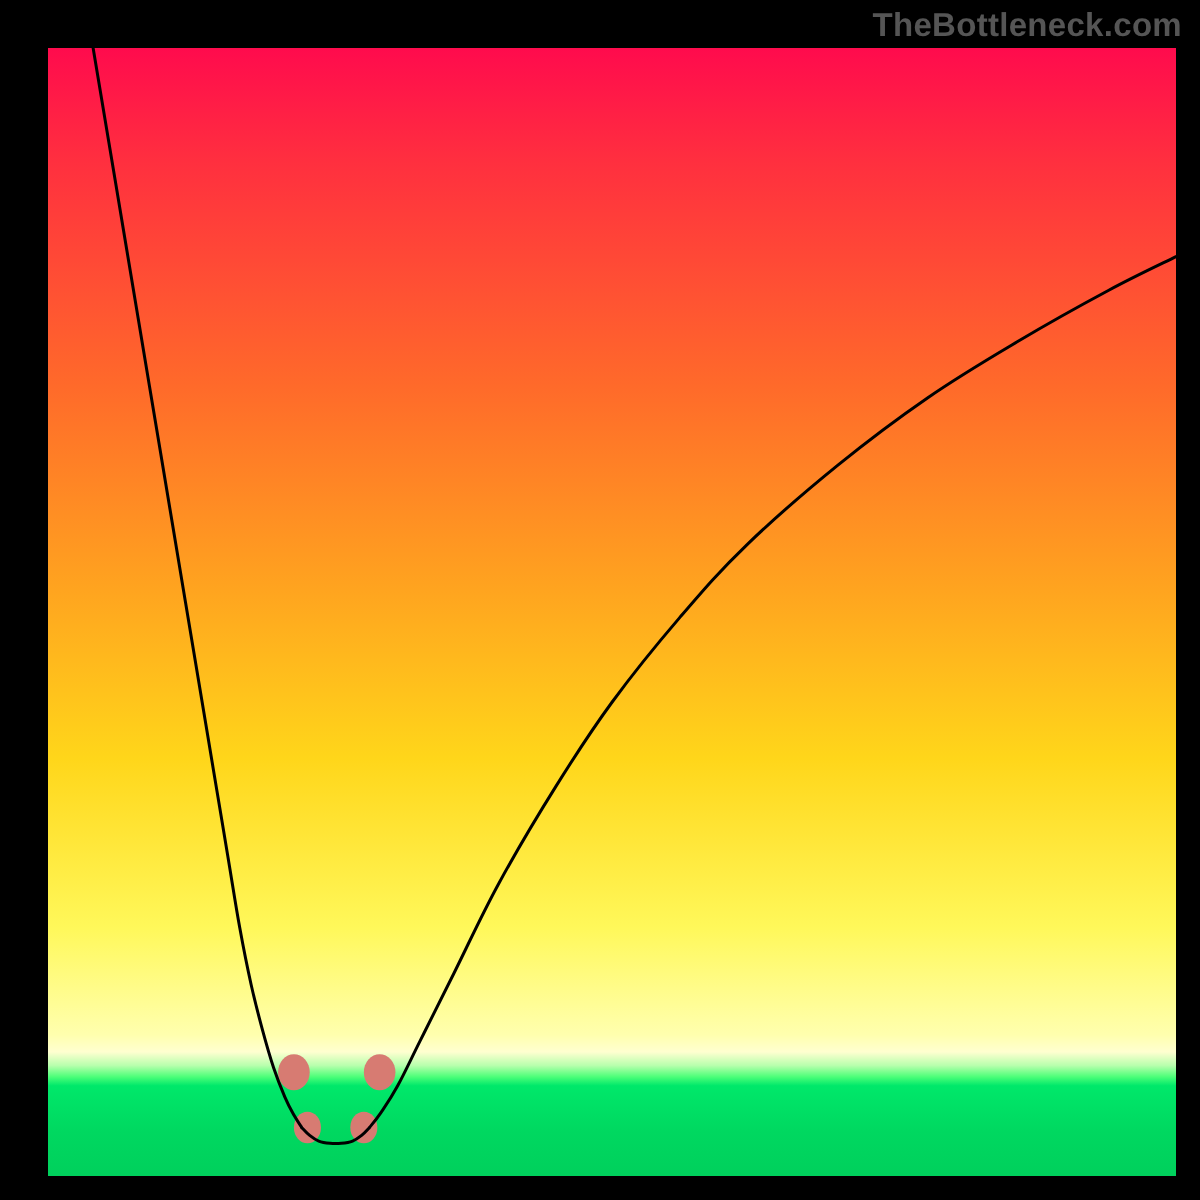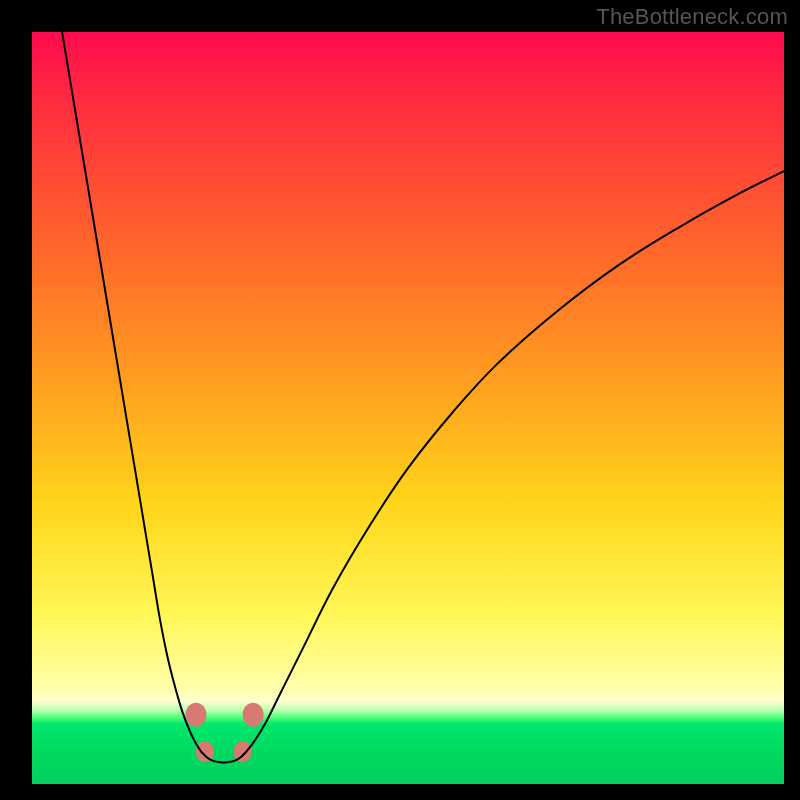--- a/index.html
+++ b/index.html
@@ -42,21 +42,21 @@
       #00d860 96%,
       #00d05c 100%
     );
   }
   .watermark {
     position: absolute;
     top: 4px;
     right: 12px;
     color: #555555;
     font-size: 22px;
-    font-weight: 400;
+    font-weight: 700;
     letter-spacing: 0.2px;
   }
   svg.curve-layer {
     position: absolute;
     left: 0;
     top: 0;
     width: 752px;
     height: 752px;
     overflow: visible;
   }

